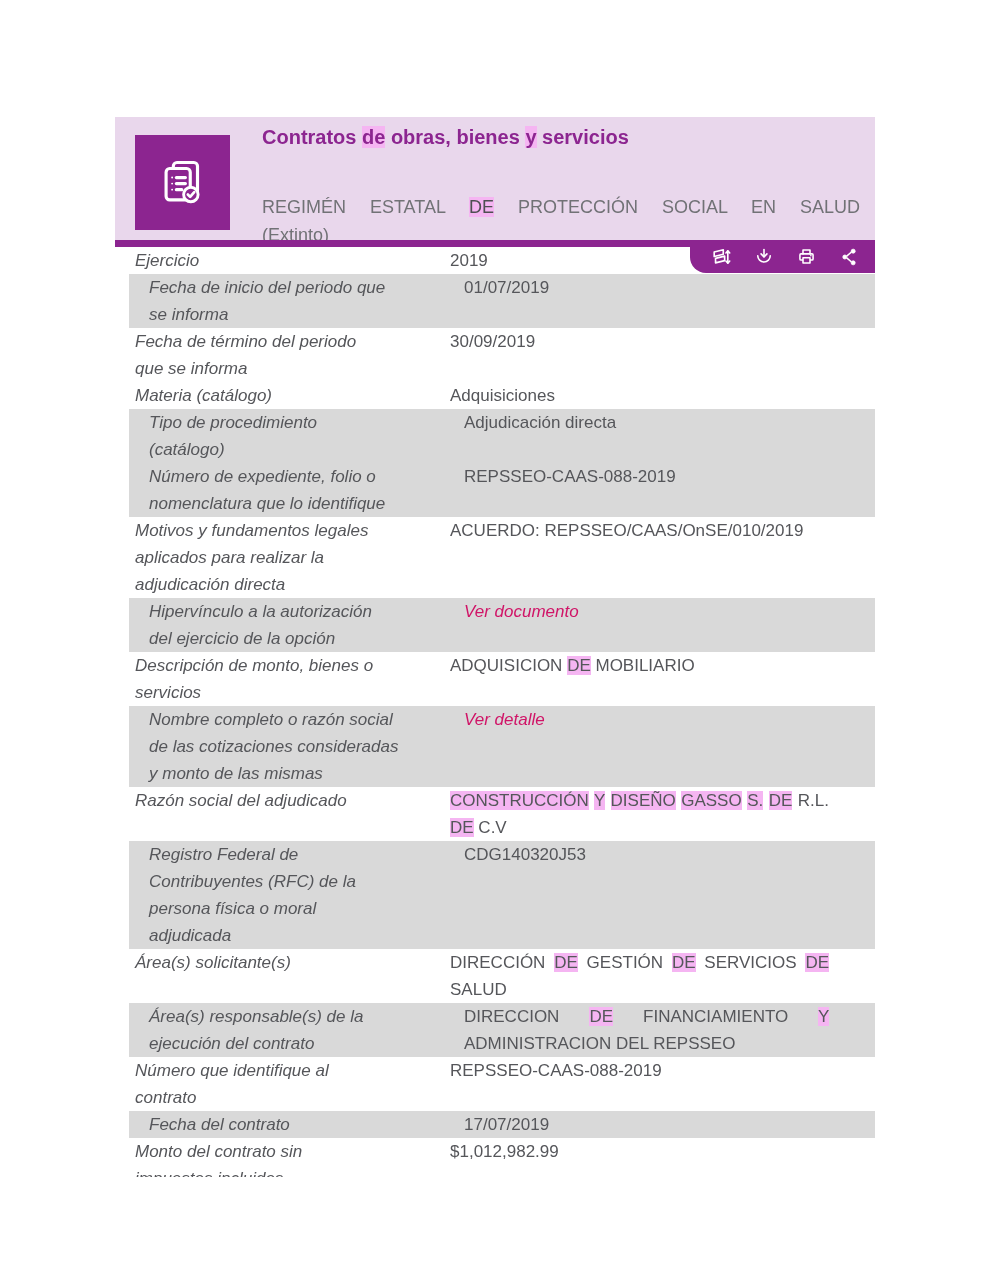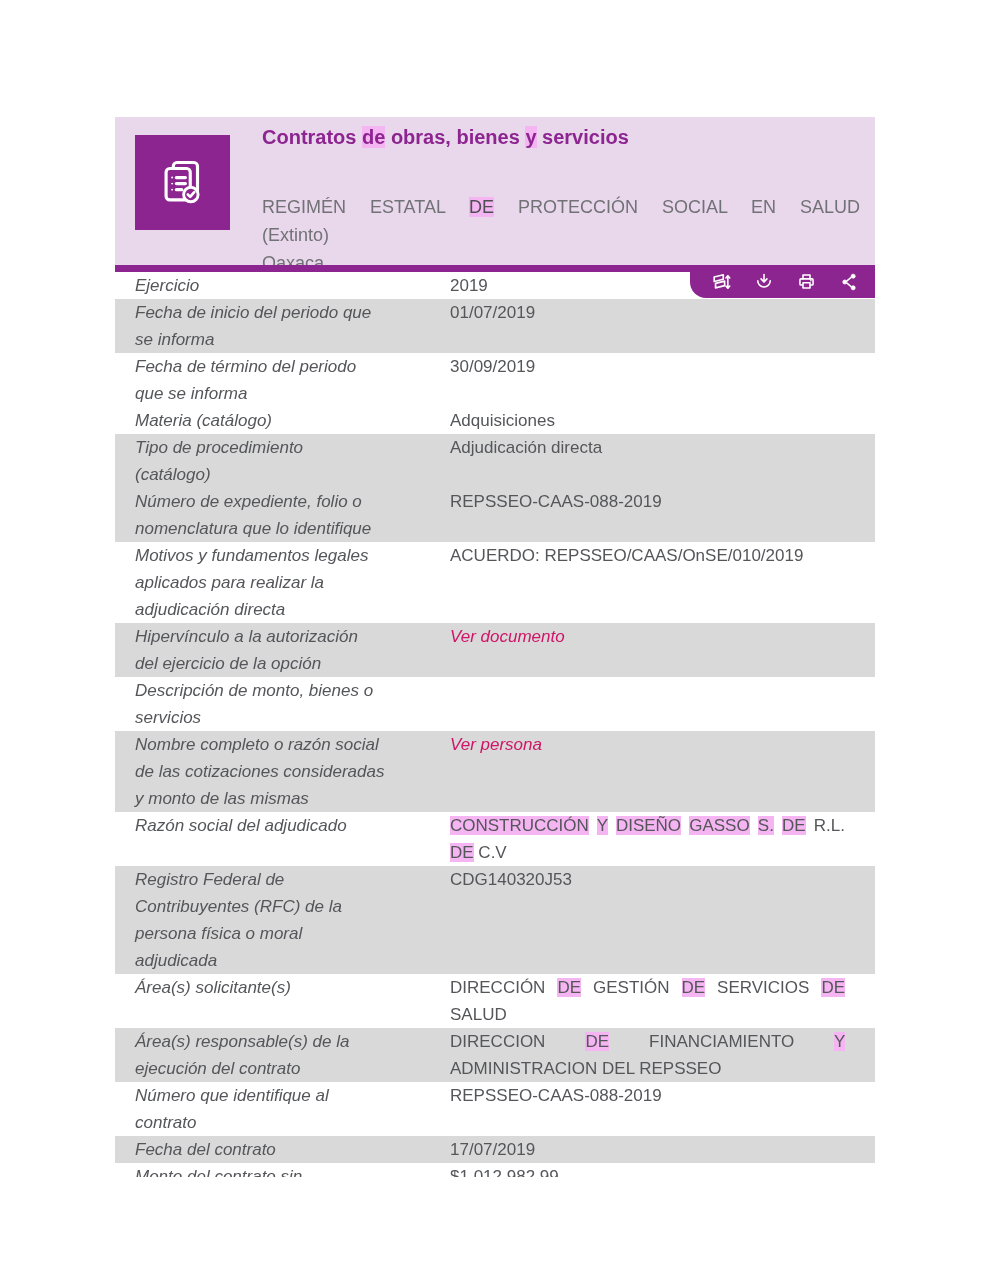--- a/index.html
+++ b/index.html
@@ -18,21 +18,21 @@
     color:var(--text);
   }
   .card{
     position:absolute;left:115px;top:117px;width:760px;height:1060px;
     overflow:hidden;background:#fff;
   }
   
   .card-header{
     background:var(--lavender);
     display:flex;align-items:flex-start;
-    height:148px;
+    height:123px;
   }
   .icon-box{
     flex:0 0 95px;height:95px;margin:18px 0 0 20px;
     background:var(--purple);
     display:flex;align-items:center;justify-content:center;
   }
   .header-text{
     margin:7px 15px 0 32px;flex:1;min-width:0;
   }
   .title{
@@ -56,23 +56,23 @@
   }
   .tool{display:inline-flex;cursor:pointer;}
   .tool svg{display:block;}
   
   .row{
     display:grid;grid-template-columns:315px 1fr;
     padding-left:20px;
     font-size:17px;line-height:27px;
     background:#fff;
   }
-  .row.shade{background:var(--shade);}
+  .row.shade{background:var(--shade);margin-left:14px;}
   .cell.label{white-space:pre-line;padding-right:20px;font-style:italic;}
-  .cell.value{padding-right:30px;}
+  .cell.value{padding-right:46px;}
   .cell.value.justify{text-align:justify;}
   a.link{color:var(--link);text-decoration:none;cursor:pointer;font-style:italic;}
 </style>
 </head>
 <body>
 
 <div class="card">
 
   <header class="card-header">
     <div class="icon-box">
@@ -172,26 +172,27 @@
           <div class="cell value">ACUERDO: REPSSEO/CAAS/OnSE/010/2019</div>
         </div>
         <div class="row shade">
           <div class="cell label">Hipervínculo a la autorización
 del ejercicio de la opción</div>
           <div class="cell value"><a href="#" class="link">Ver documento</a></div>
         </div>
         <div class="row">
           <div class="cell label">Descripción de monto, bienes o
 servicios</div>
+          <div class="cell value"><span>ADQUISICION </span><span class="hl">DE</span><span> MOBILIARIO</span></div>
         </div>
         <div class="row shade">
           <div class="cell label">Nombre completo o razón social
 de las cotizaciones consideradas
 y monto de las mismas</div>
-          <div class="cell value"><a href="#" class="link">Ver persona</a></div>
+          <div class="cell value"><a href="#" class="link">Ver detalle</a></div>
         </div>
         <div class="row">
           <div class="cell label">Razón social del adjudicado</div>
           <div class="cell value justify"><span class="hl">CONSTRUCCIÓN</span><span> </span><span class="hl">Y</span><span> </span><span class="hl">DISEÑO</span><span> </span><span class="hl">GASSO</span><span> </span><span class="hl">S.</span><span> </span><span class="hl">DE</span><span> R.L. </span><span class="hl">DE</span><span> C.V</span></div>
         </div>
         <div class="row shade">
           <div class="cell label">Registro Federal de
 Contribuyentes (RFC) de la
 persona física o moral
 adjudicada</div>

